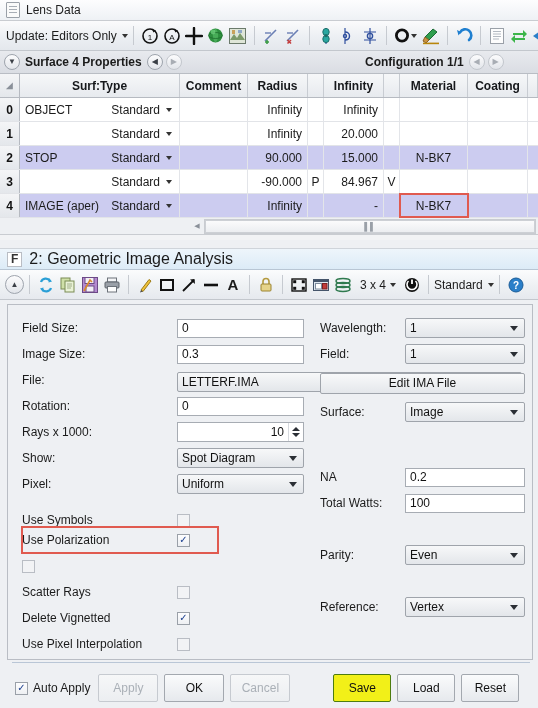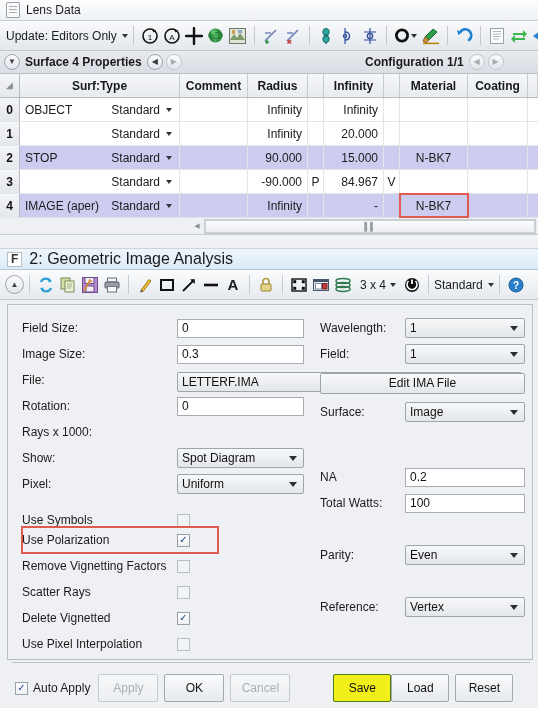--- a/index.html
+++ b/index.html
@@ -592,20 +592,27 @@
         </div>
         <div class="form-row">
           <span class="lbl" style="width:155px;">File:</span>
         </div>
         <div class="form-row">
           <span class="lbl" style="width:155px;">Rotation:</span>
           <span class="inp" style="width:127px;">0</span>
         </div>
         <div class="form-row">
           <span class="lbl" style="width:155px;">Rays x 1000:</span>
+          <span class="spin" style="width:127px;">
+            <span class="val">10</span>
+            <span class="arrows">
+              <span class="sp-up"></span>
+              <span class="sp-dn"></span>
+            </span>
+          </span>
         </div>
         <div class="form-row">
           <span class="lbl" style="width:155px;">Show:</span>
           <span class="combo" style="width:127px;">
             <span>Spot Diagram</span>
             <span class="arrow"></span>
           </span>
         </div>
         <div class="form-row">
           <span class="lbl" style="width:155px;">Pixel:</span>
@@ -624,21 +631,20 @@
       <div style="position:absolute;left:14px;top:196px;width:290px;">
         <div class="form-row" style="height:26px;align-items:flex-end;">
           <span class="lbl" style="width:155px;">Use Symbols</span>
           <span class="cb off">✓</span>
         </div>
         <div class="form-row hl-box" style="height:26px;width:196px;">
           <span class="lbl" style="width:155px;padding-left:0;">Use Polarization</span>
           <span class="cb">✓</span>
         </div>
         <div class="form-row" style="height:26px;">
-          <span class="lbl" style="width:155px;">Remove Vignetting Factors</span>
           <span class="cb off">✓</span>
         </div>
         <div class="form-row" style="height:26px;">
           <span class="lbl" style="width:155px;">Scatter Rays</span>
           <span class="cb off">✓</span>
         </div>
         <div class="form-row" style="height:26px;">
           <span class="lbl" style="width:155px;">Delete Vignetted</span>
           <span class="cb">✓</span>
         </div>
@@ -704,17 +710,17 @@
 
   <div class="footer-sep"></div>
 
   <div class="footer">
     <span class="cb" style="margin-left:15px;">✓</span>
     <span class="lbl" style="margin-left:5px;">Auto Apply</span>
     <span class="fbtn disabled" style="width:60px;margin-left:8px;">Apply</span>
     <span class="fbtn" style="width:60px;margin-left:6px;">OK</span>
     <span class="fbtn disabled" style="width:60px;margin-left:6px;">Cancel</span>
     <span class="fbtn save" style="width:58px;margin-left:43px;">Save</span>
-    <span class="fbtn" style="width:58px;">Load</span>
+    <span class="fbtn" style="width:58px;margin-left:6px;">Load</span>
     <span class="fbtn" style="width:58px;margin-left:6px;">Reset</span>
   </div>
 
 </div>
 
 </body></html>

